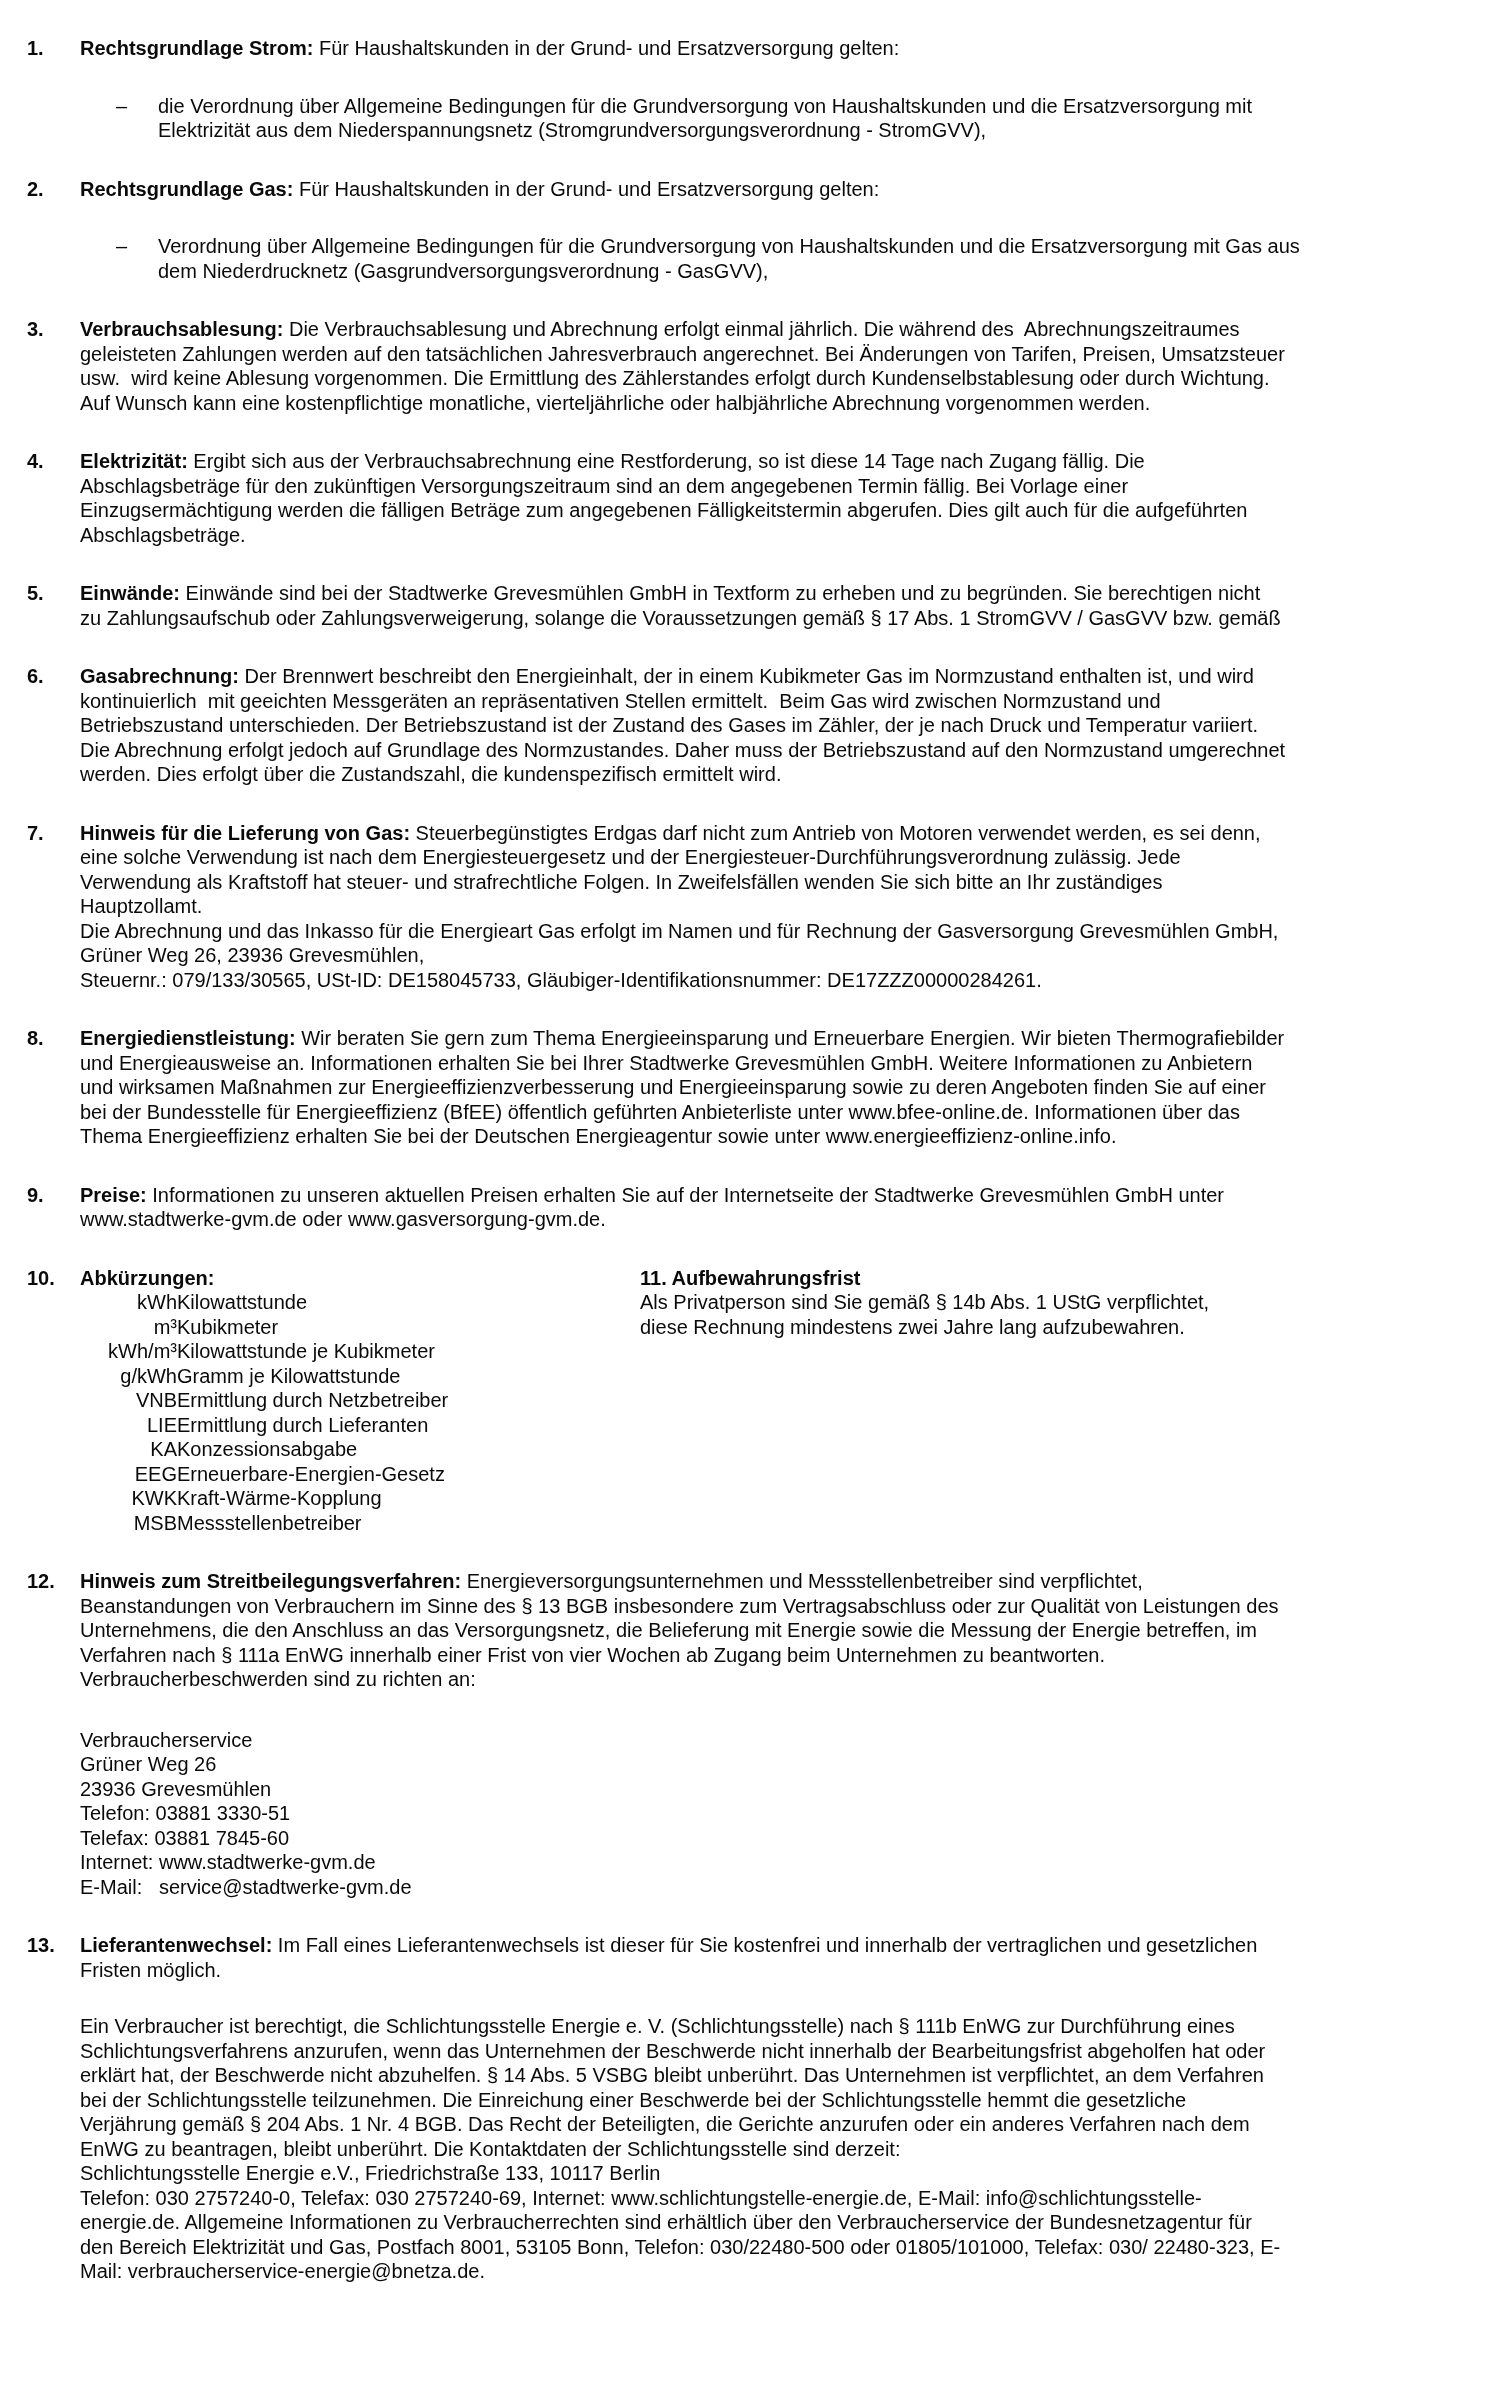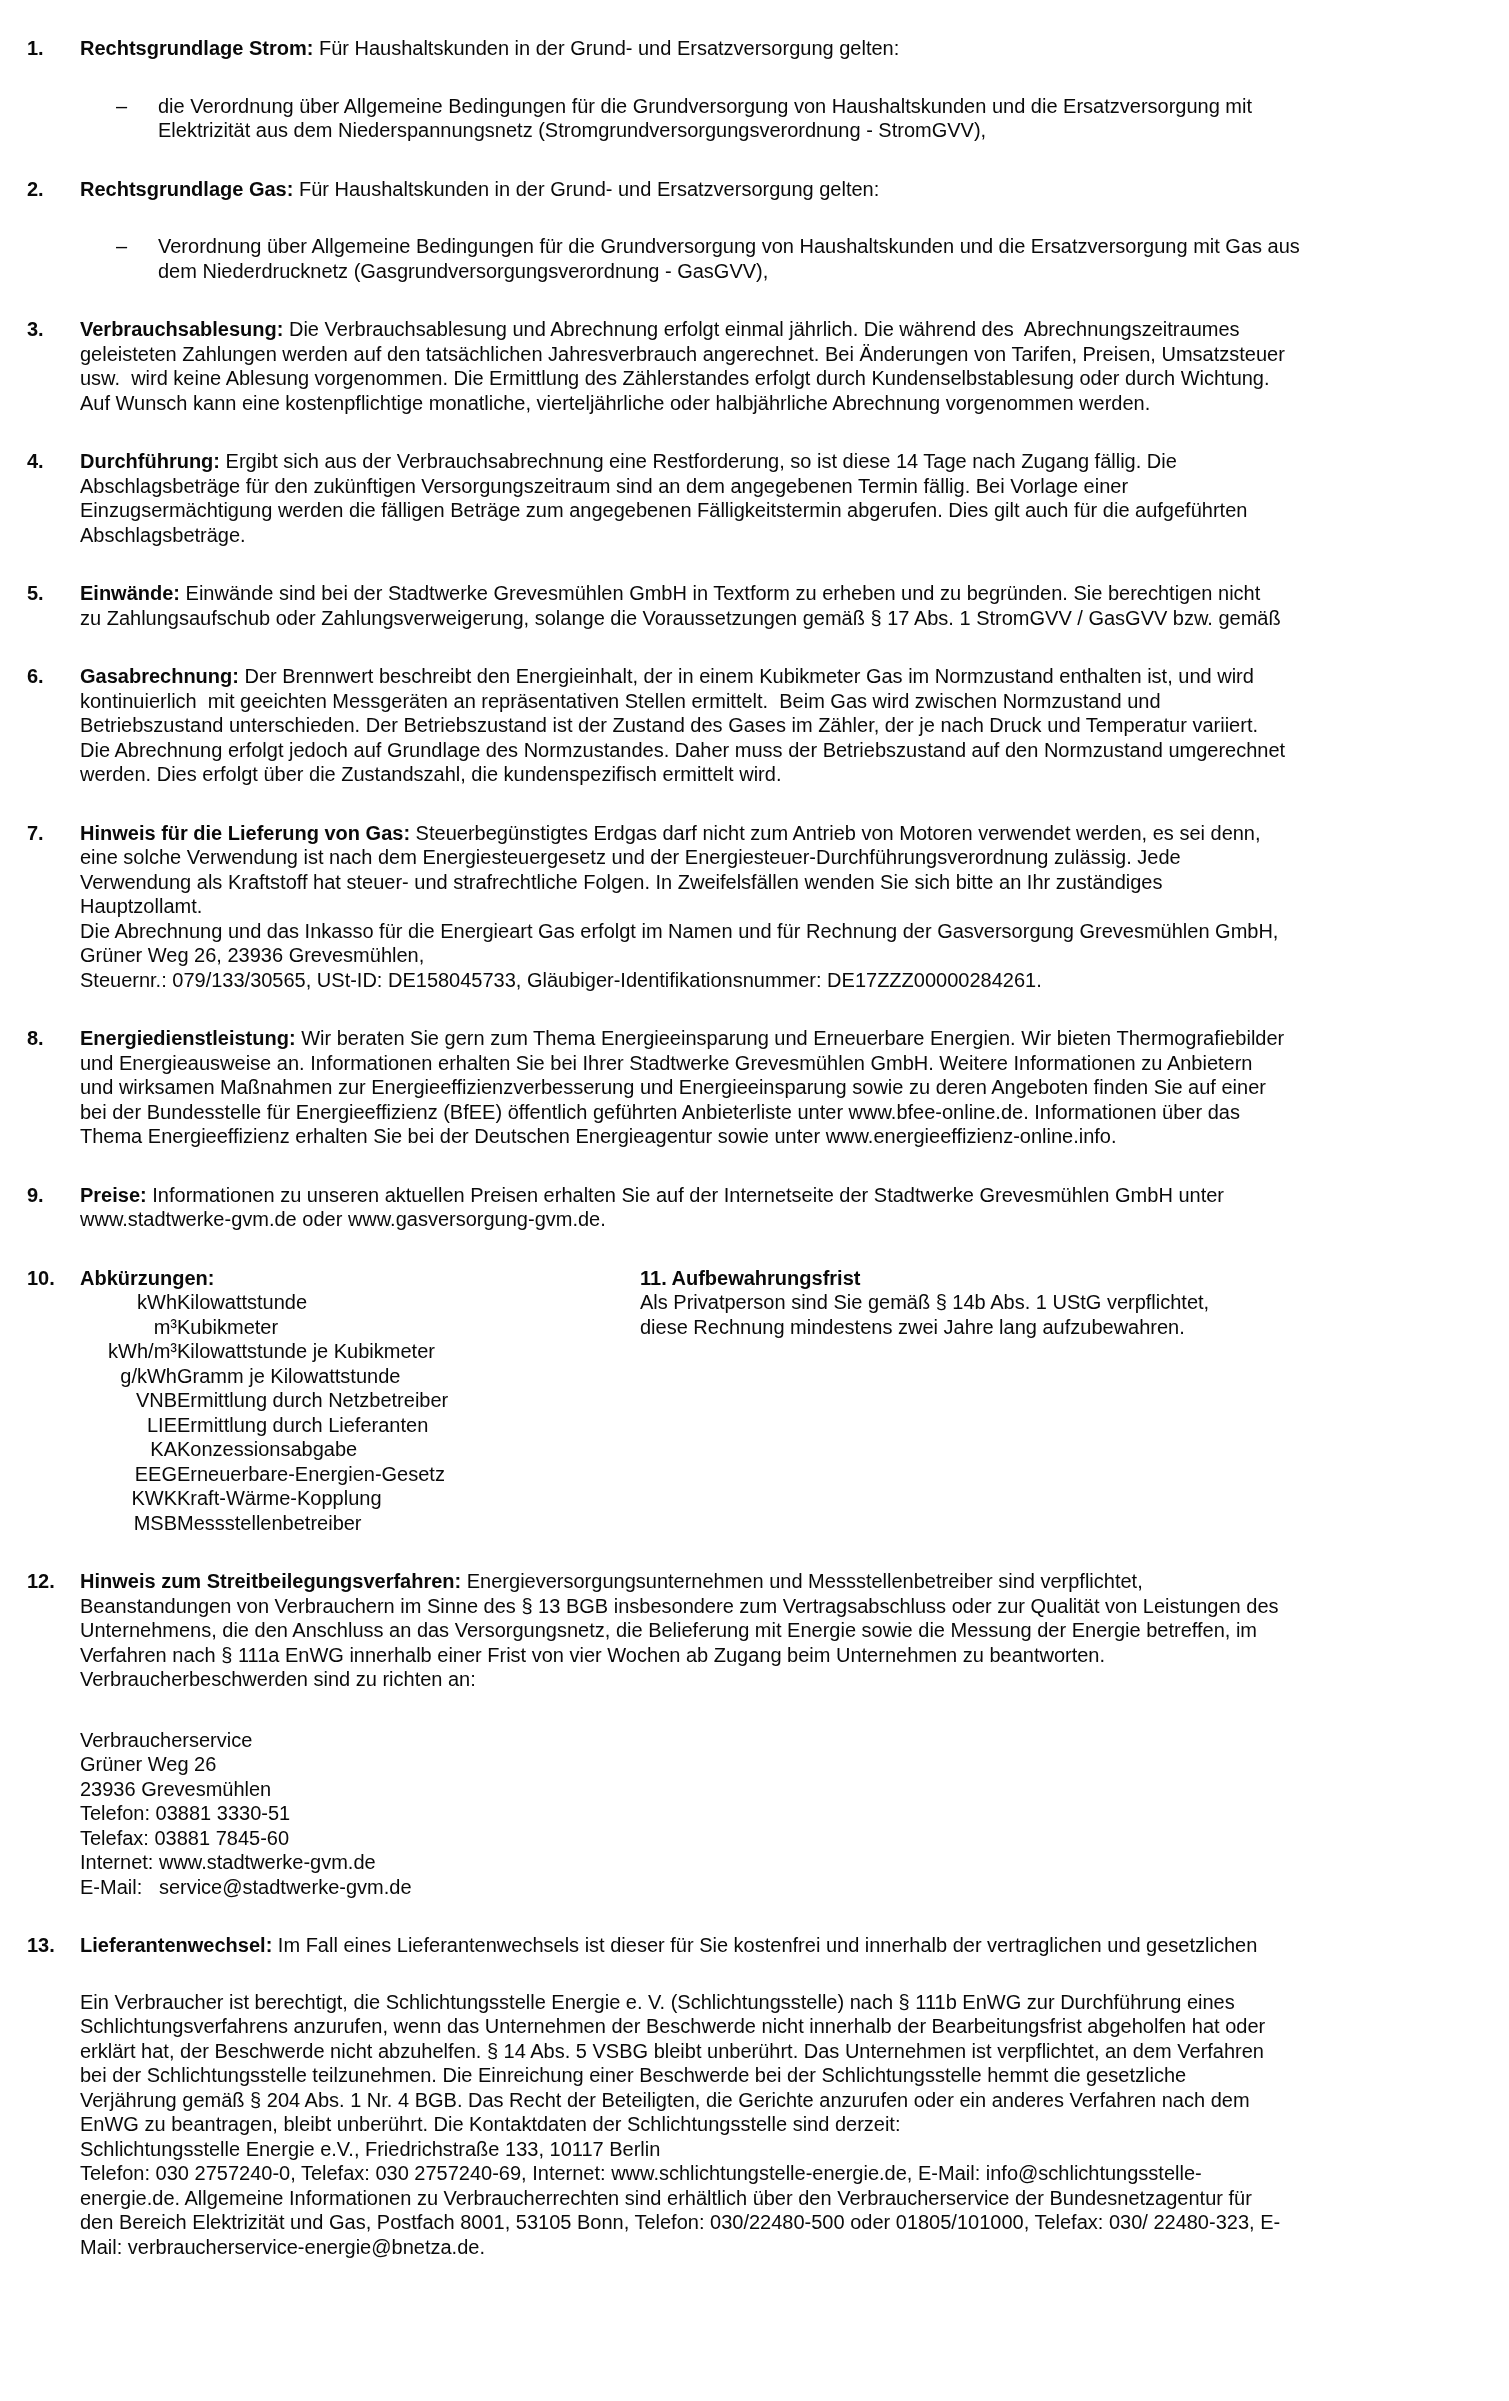--- a/index.html
+++ b/index.html
@@ -70,21 +70,21 @@
       <div class="content">
         <div class="line"><span class="bold">Verbrauchsablesung:</span><span> Die Verbrauchsablesung und Abrechnung erfolgt einmal jährlich. Die während des  Abrechnungszeitraumes</span></div>
         <div class="line">geleisteten Zahlungen werden auf den tatsächlichen Jahresverbrauch angerechnet. Bei Änderungen von Tarifen, Preisen, Umsatzsteuer</div>
         <div class="line">usw.  wird keine Ablesung vorgenommen. Die Ermittlung des Zählerstandes erfolgt durch Kundenselbstablesung oder durch Wichtung.</div>
         <div class="line">Auf Wunsch kann eine kostenpflichtige monatliche, vierteljährliche oder halbjährliche Abrechnung vorgenommen werden.</div>
       </div>
     </div>
     <div class="item">
       <div class="num">4.</div>
       <div class="content">
-        <div class="line"><span class="bold">Durchführung:</span><span> Ergibt sich aus der Verbrauchsabrechnung eine Restforderung, so ist diese 14 Tage nach Zugang fällig. Die</span></div>
+        <div class="line"><span class="bold">Elektrizität:</span><span> Ergibt sich aus der Verbrauchsabrechnung eine Restforderung, so ist diese 14 Tage nach Zugang fällig. Die</span></div>
         <div class="line">Abschlagsbeträge für den zukünftigen Versorgungszeitraum sind an dem angegebenen Termin fällig. Bei Vorlage einer</div>
         <div class="line">Einzugsermächtigung werden die fälligen Beträge zum angegebenen Fälligkeitstermin abgerufen. Dies gilt auch für die aufgeführten</div>
         <div class="line">Abschlagsbeträge.</div>
       </div>
     </div>
     <div class="item">
       <div class="num">5.</div>
       <div class="content">
         <div class="line"><span class="bold">Einwände:</span><span> Einwände sind bei der Stadtwerke Grevesmühlen GmbH in Textform zu erheben und zu begründen. Sie berechtigen nicht</span></div>
         <div class="line">zu Zahlungsaufschub oder Zahlungsverweigerung, solange die Voraussetzungen gemäß § 17 Abs. 1 StromGVV / GasGVV bzw. gemäß</div>
@@ -198,20 +198,21 @@
           <div class="line">Telefax: 03881 7845-60</div>
           <div class="line">Internet: www.stadtwerke-gvm.de</div>
           <div class="line">E-Mail:   service@stadtwerke-gvm.de</div>
         </div>
       </div>
     </div>
     <div class="item">
       <div class="num">13.</div>
       <div class="content">
         <div class="line"><span class="bold">Lieferantenwechsel:</span><span> Im Fall eines Lieferantenwechsels ist dieser für Sie kostenfrei und innerhalb der vertraglichen und gesetzlichen</span></div>
+        <div class="line">Fristen möglich.</div>
         <div class="para-block">
           <div class="line">Ein Verbraucher ist berechtigt, die Schlichtungsstelle Energie e. V. (Schlichtungsstelle) nach § 111b EnWG zur Durchführung eines</div>
           <div class="line">Schlichtungsverfahrens anzurufen, wenn das Unternehmen der Beschwerde nicht innerhalb der Bearbeitungsfrist abgeholfen hat oder</div>
           <div class="line">erklärt hat, der Beschwerde nicht abzuhelfen. § 14 Abs. 5 VSBG bleibt unberührt. Das Unternehmen ist verpflichtet, an dem Verfahren</div>
           <div class="line">bei der Schlichtungsstelle teilzunehmen. Die Einreichung einer Beschwerde bei der Schlichtungsstelle hemmt die gesetzliche</div>
           <div class="line">Verjährung gemäß § 204 Abs. 1 Nr. 4 BGB. Das Recht der Beteiligten, die Gerichte anzurufen oder ein anderes Verfahren nach dem</div>
           <div class="line">EnWG zu beantragen, bleibt unberührt. Die Kontaktdaten der Schlichtungsstelle sind derzeit:</div>
           <div class="line">Schlichtungsstelle Energie e.V., Friedrichstraße 133, 10117 Berlin</div>
           <div class="line">Telefon: 030 2757240-0, Telefax: 030 2757240-69, Internet: www.schlichtungstelle-energie.de, E-Mail: info@schlichtungsstelle-</div>
           <div class="line">energie.de. Allgemeine Informationen zu Verbraucherrechten sind erhältlich über den Verbraucherservice der Bundesnetzagentur für</div>

